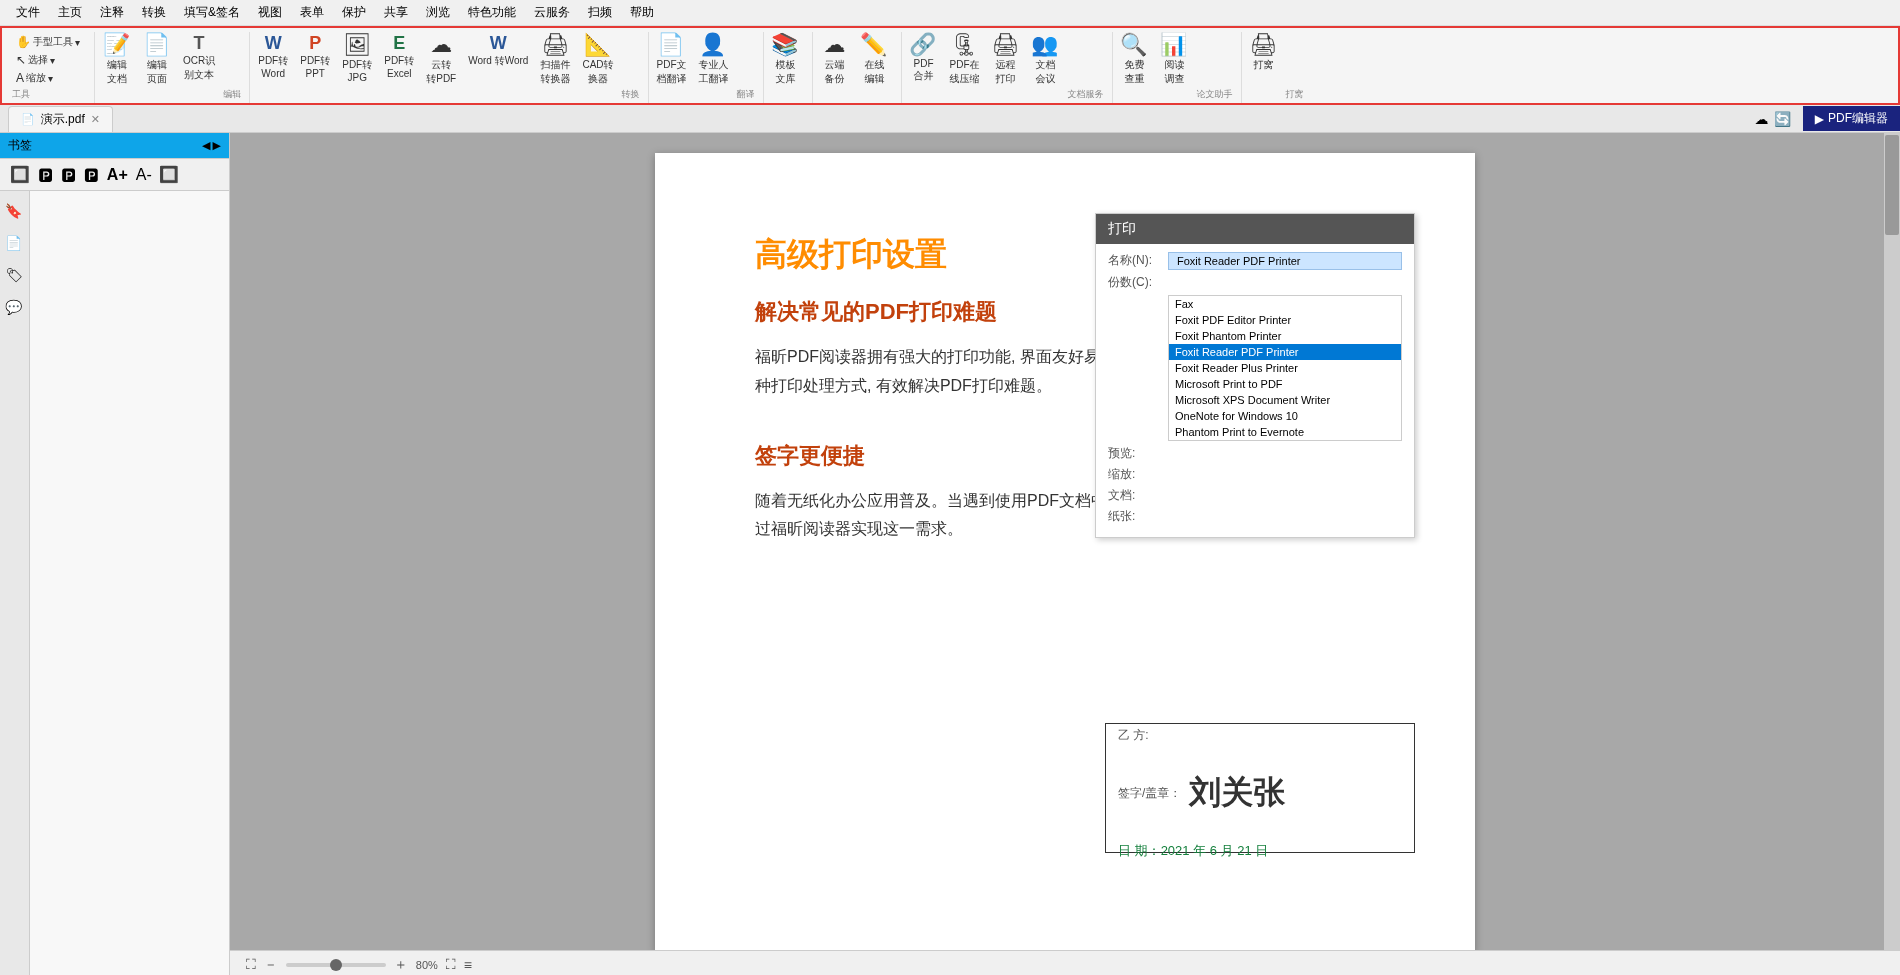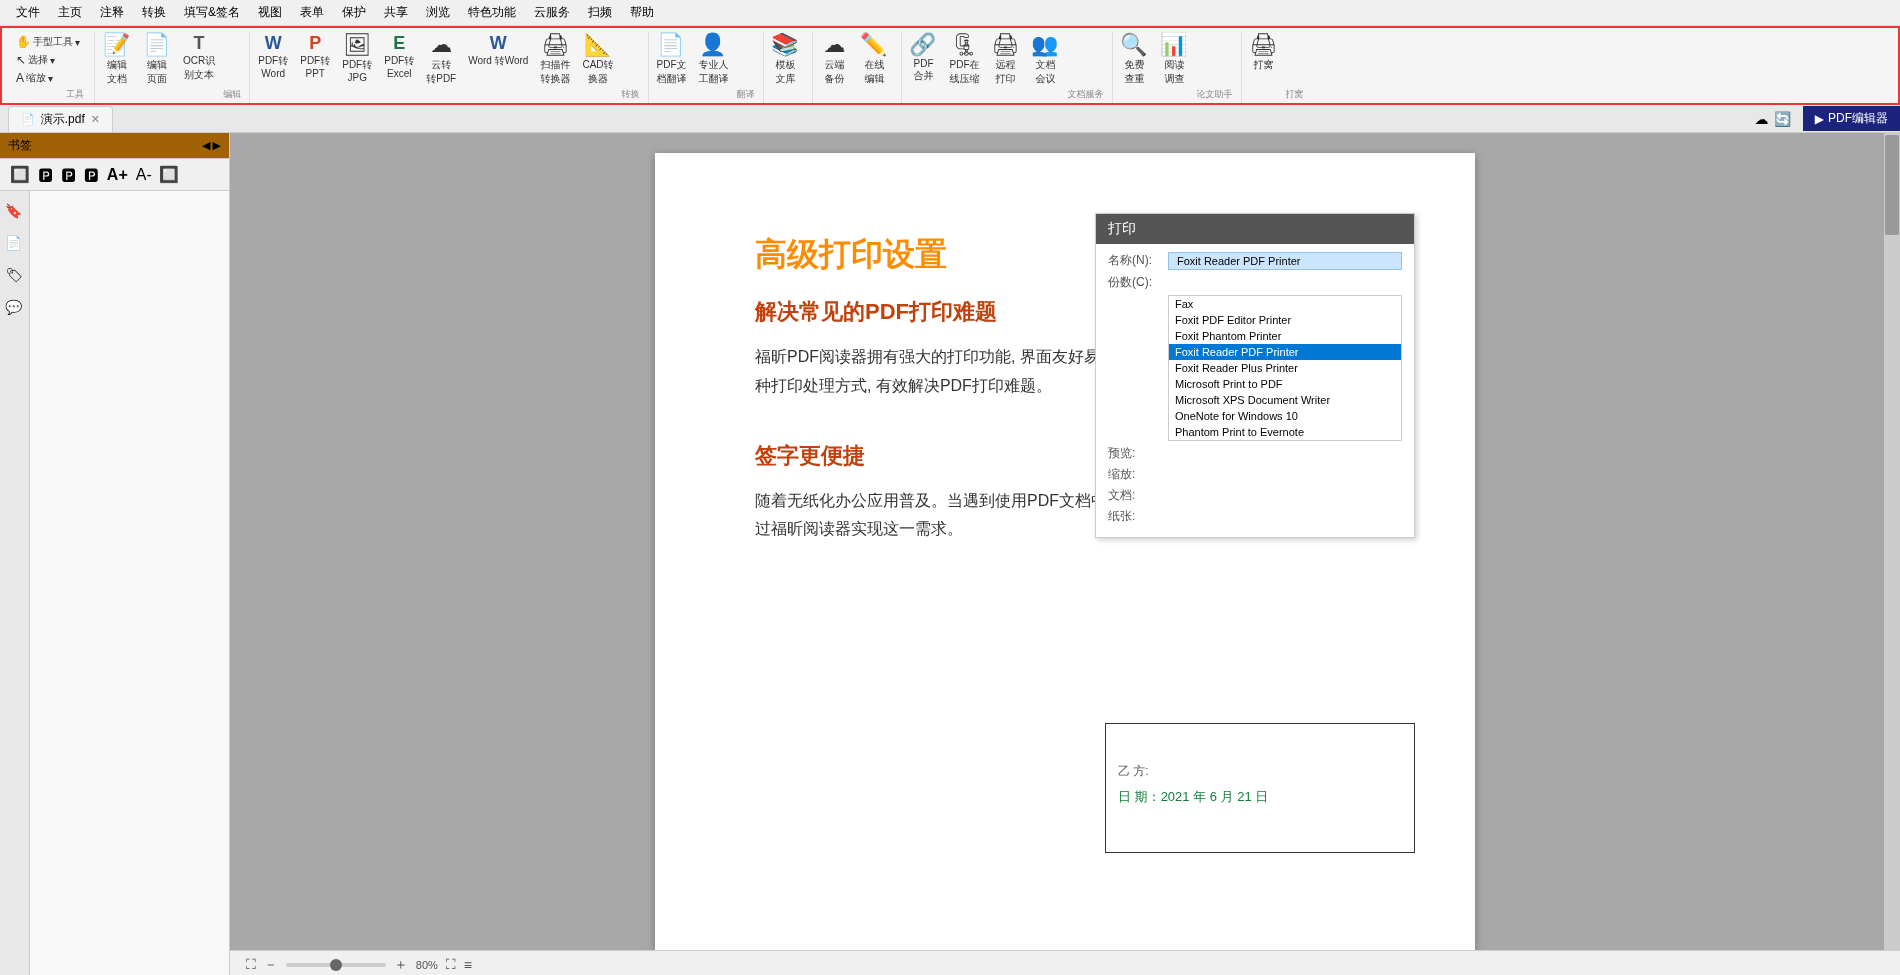--- a/index.html
+++ b/index.html
@@ -128,21 +128,21 @@
       background: #f0f0f0;
       border-right: 1px solid #ccc;
       flex-shrink: 0;
     }
 
     .sidebar-header {
       display: flex;
       align-items: center;
       justify-content: space-between;
       padding: 4px 8px;
-      background: #a16207;
+      background: #0ea5e9;
       border-bottom: 1px solid #ccc;
       font-size: 12px;
     }
 
     .sidebar-toolbar {
       display: flex;
       align-items: center;
       gap: 4px;
       padding: 4px 8px;
       border-bottom: 1px solid #ccc;
@@ -293,20 +293,21 @@
       display: flex;
       flex-direction: column;
       justify-content: center;
       padding: 12px;
     }
 
     .stamp-row {
       display: flex;
       align-items: center;
       margin-bottom: 8px;
+      margin-top: 19px;
     }
 
     .stamp-label {
       font-size: 12px;
       color: #555;
       margin-right: 8px;
       white-space: nowrap;
     }
 
     .stamp-value {
@@ -437,21 +438,21 @@
           <div class="ribbon-btn-small">
             <span style="font-size:12px;">↖</span>
             <span style="font-size:10px;">选择</span>
             <span style="font-size:10px;">▾</span>
           </div>
           <div class="ribbon-btn-small">
             <span style="font-size:12px;">A</span>
             <span style="font-size:10px;">缩放</span>
             <span style="font-size:10px;">▾</span>
           </div>
-          <div style="font-size:9px; color:#888; text-align:right;">工具</div>
+          <div style="font-size:9px; color:#888; text-align:left;">工具</div>
         </div>
       </div>
 
       <div class="ribbon-group">
         <div class="ribbon-btn">
           <span class="icon">📝</span>
           <span>编辑<br>文档</span>
         </div>
         <div class="ribbon-btn">
           <span class="icon">📄</span>
@@ -692,20 +693,24 @@
       <div class="section2">
         <h2>签字更便捷</h2>
         <p>随着无纸化办公应用普及。当遇到使用PDF文档中需要添加个人签名或者标识时, 可以通过福昕阅读器实现这一需求。</p>
       </div>
 
       <div class="stamp-box">
         <div class="stamp-row">
           <span class="stamp-label">乙 方:</span>
         </div>
         <div class="stamp-row">
+          <span class="stamp-label">签字/盖章：</span>
+          <span class="stamp-value">刘关张</span>
+        </div>
+        <div class="stamp-row">
           <span class="stamp-date">日 期：</span>
           <span class="stamp-date">2021 年 6 月 21 日</span>
         </div>
       </div>
 
     </div>
 
     <div class="pdf-scrollbar">
       <div class="pdf-scrollbar-thumb"></div>
     </div>

